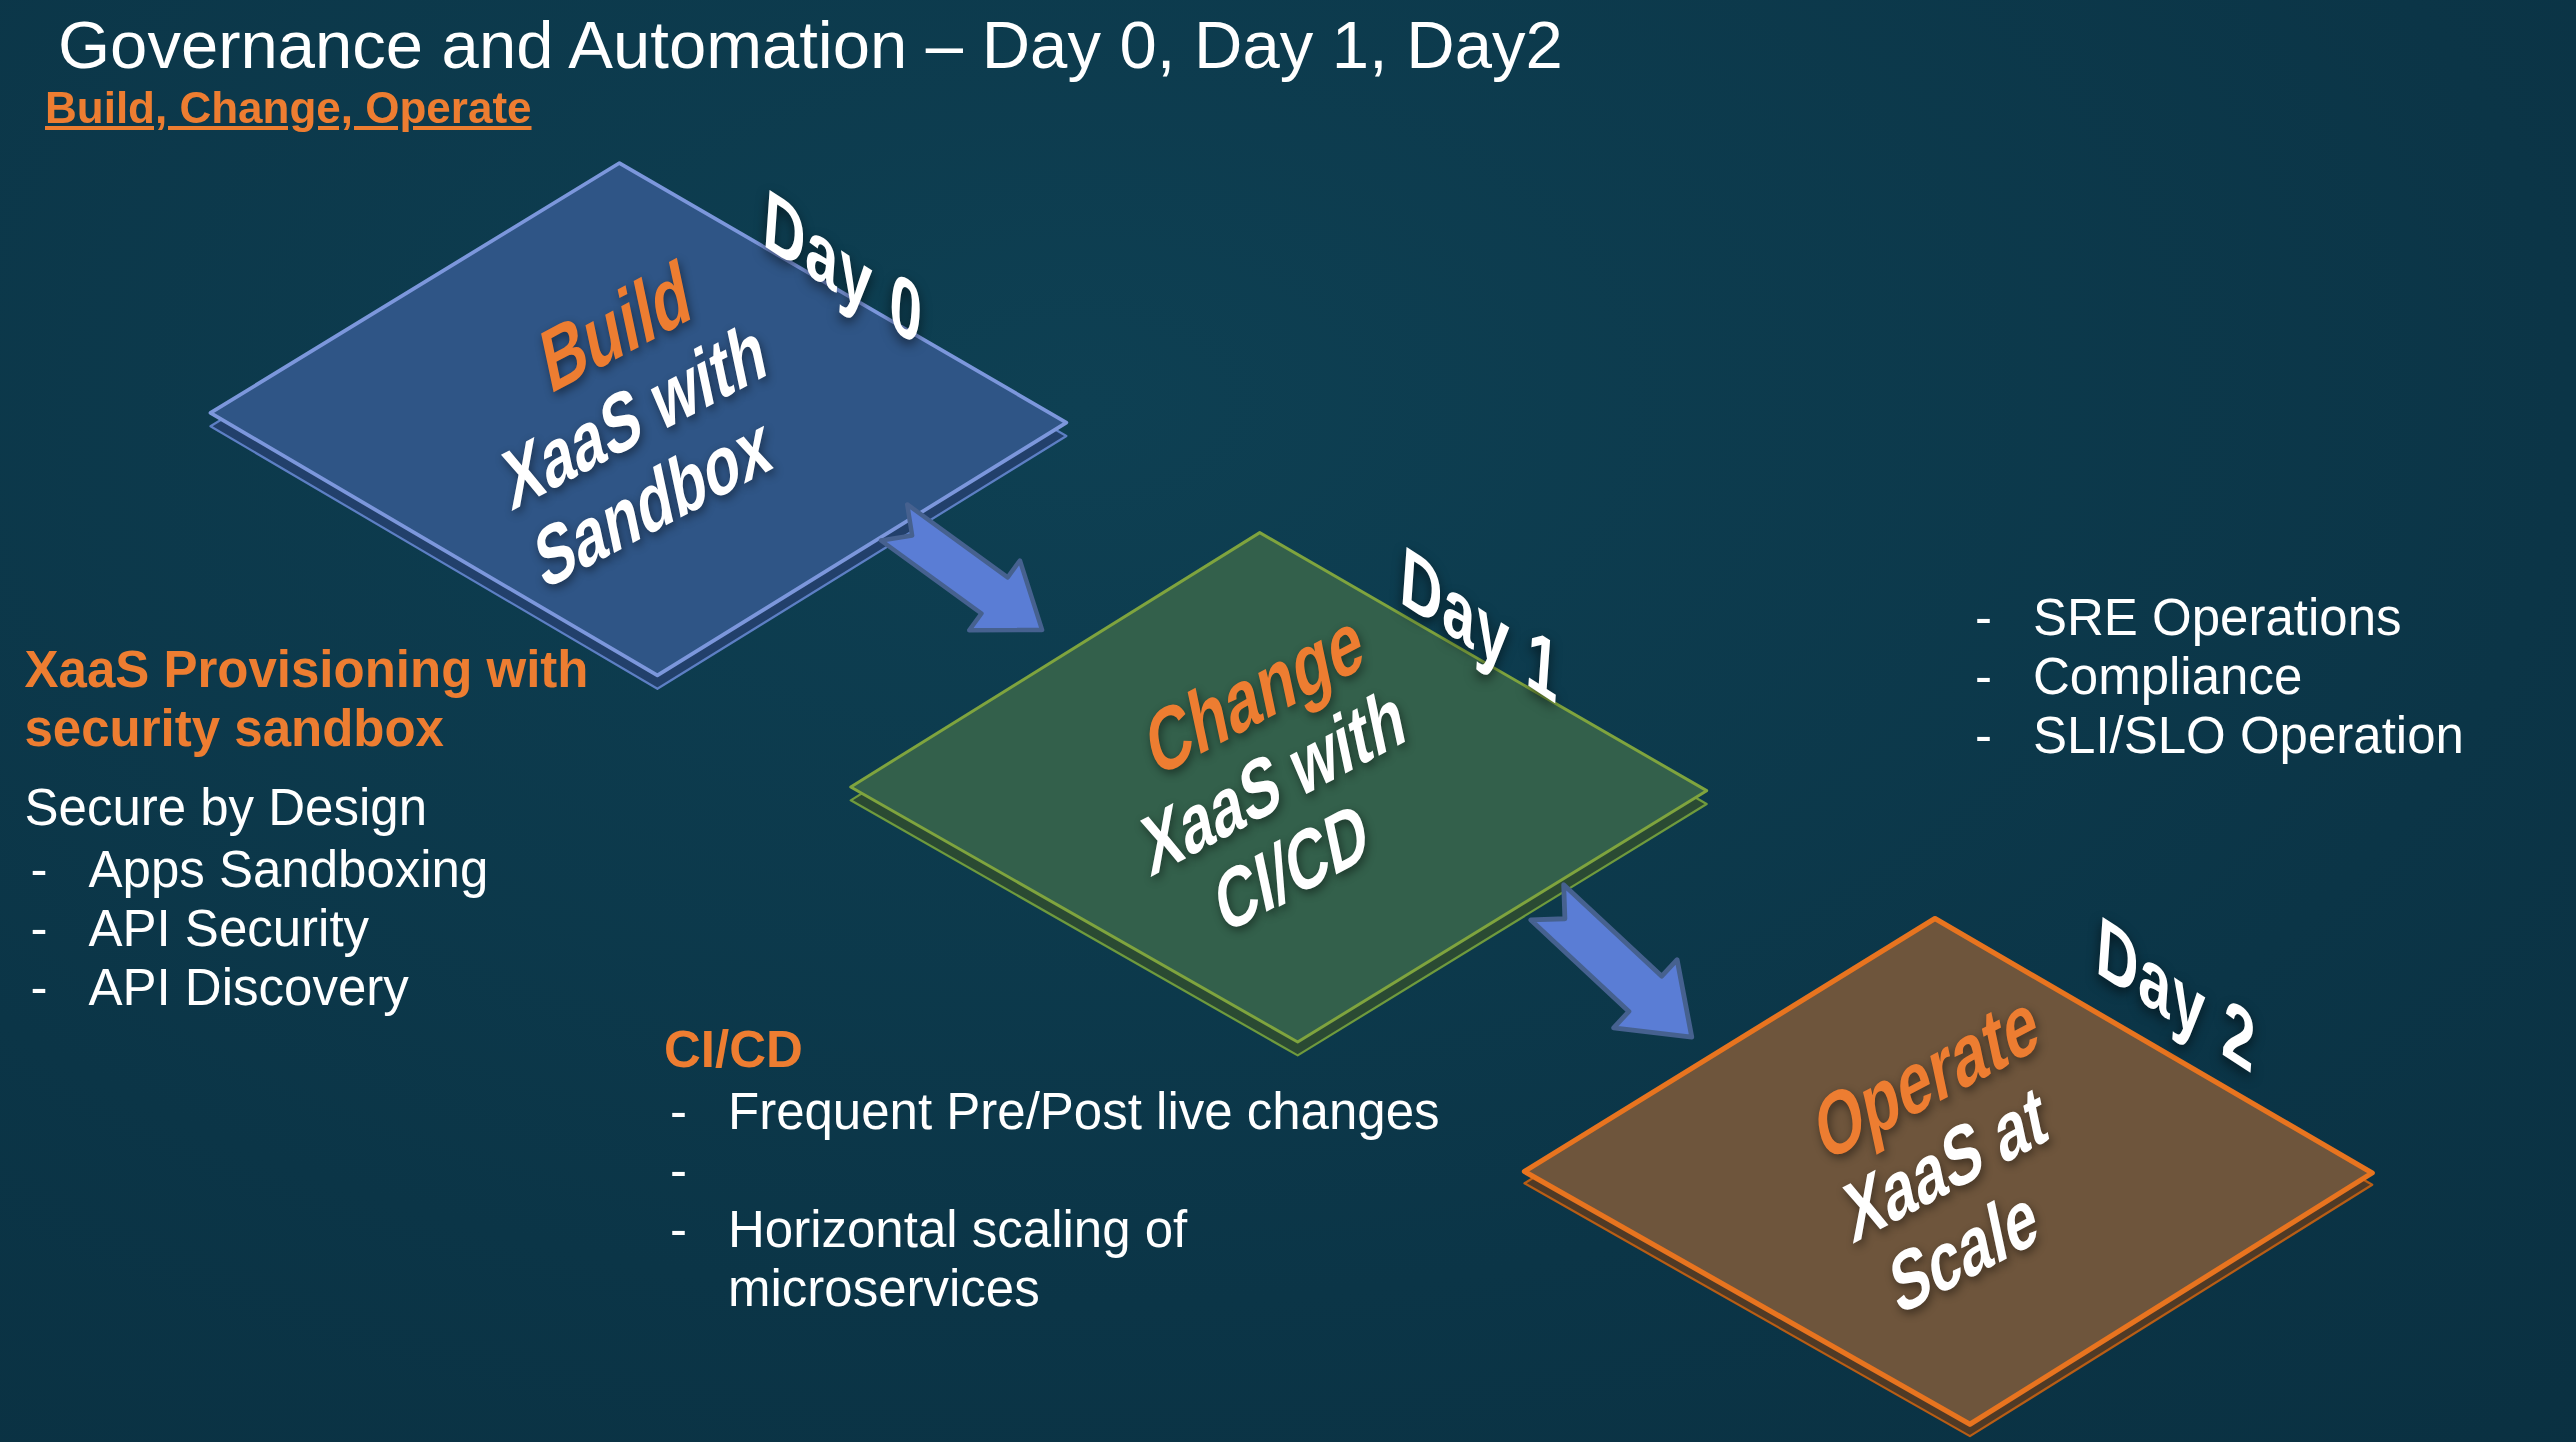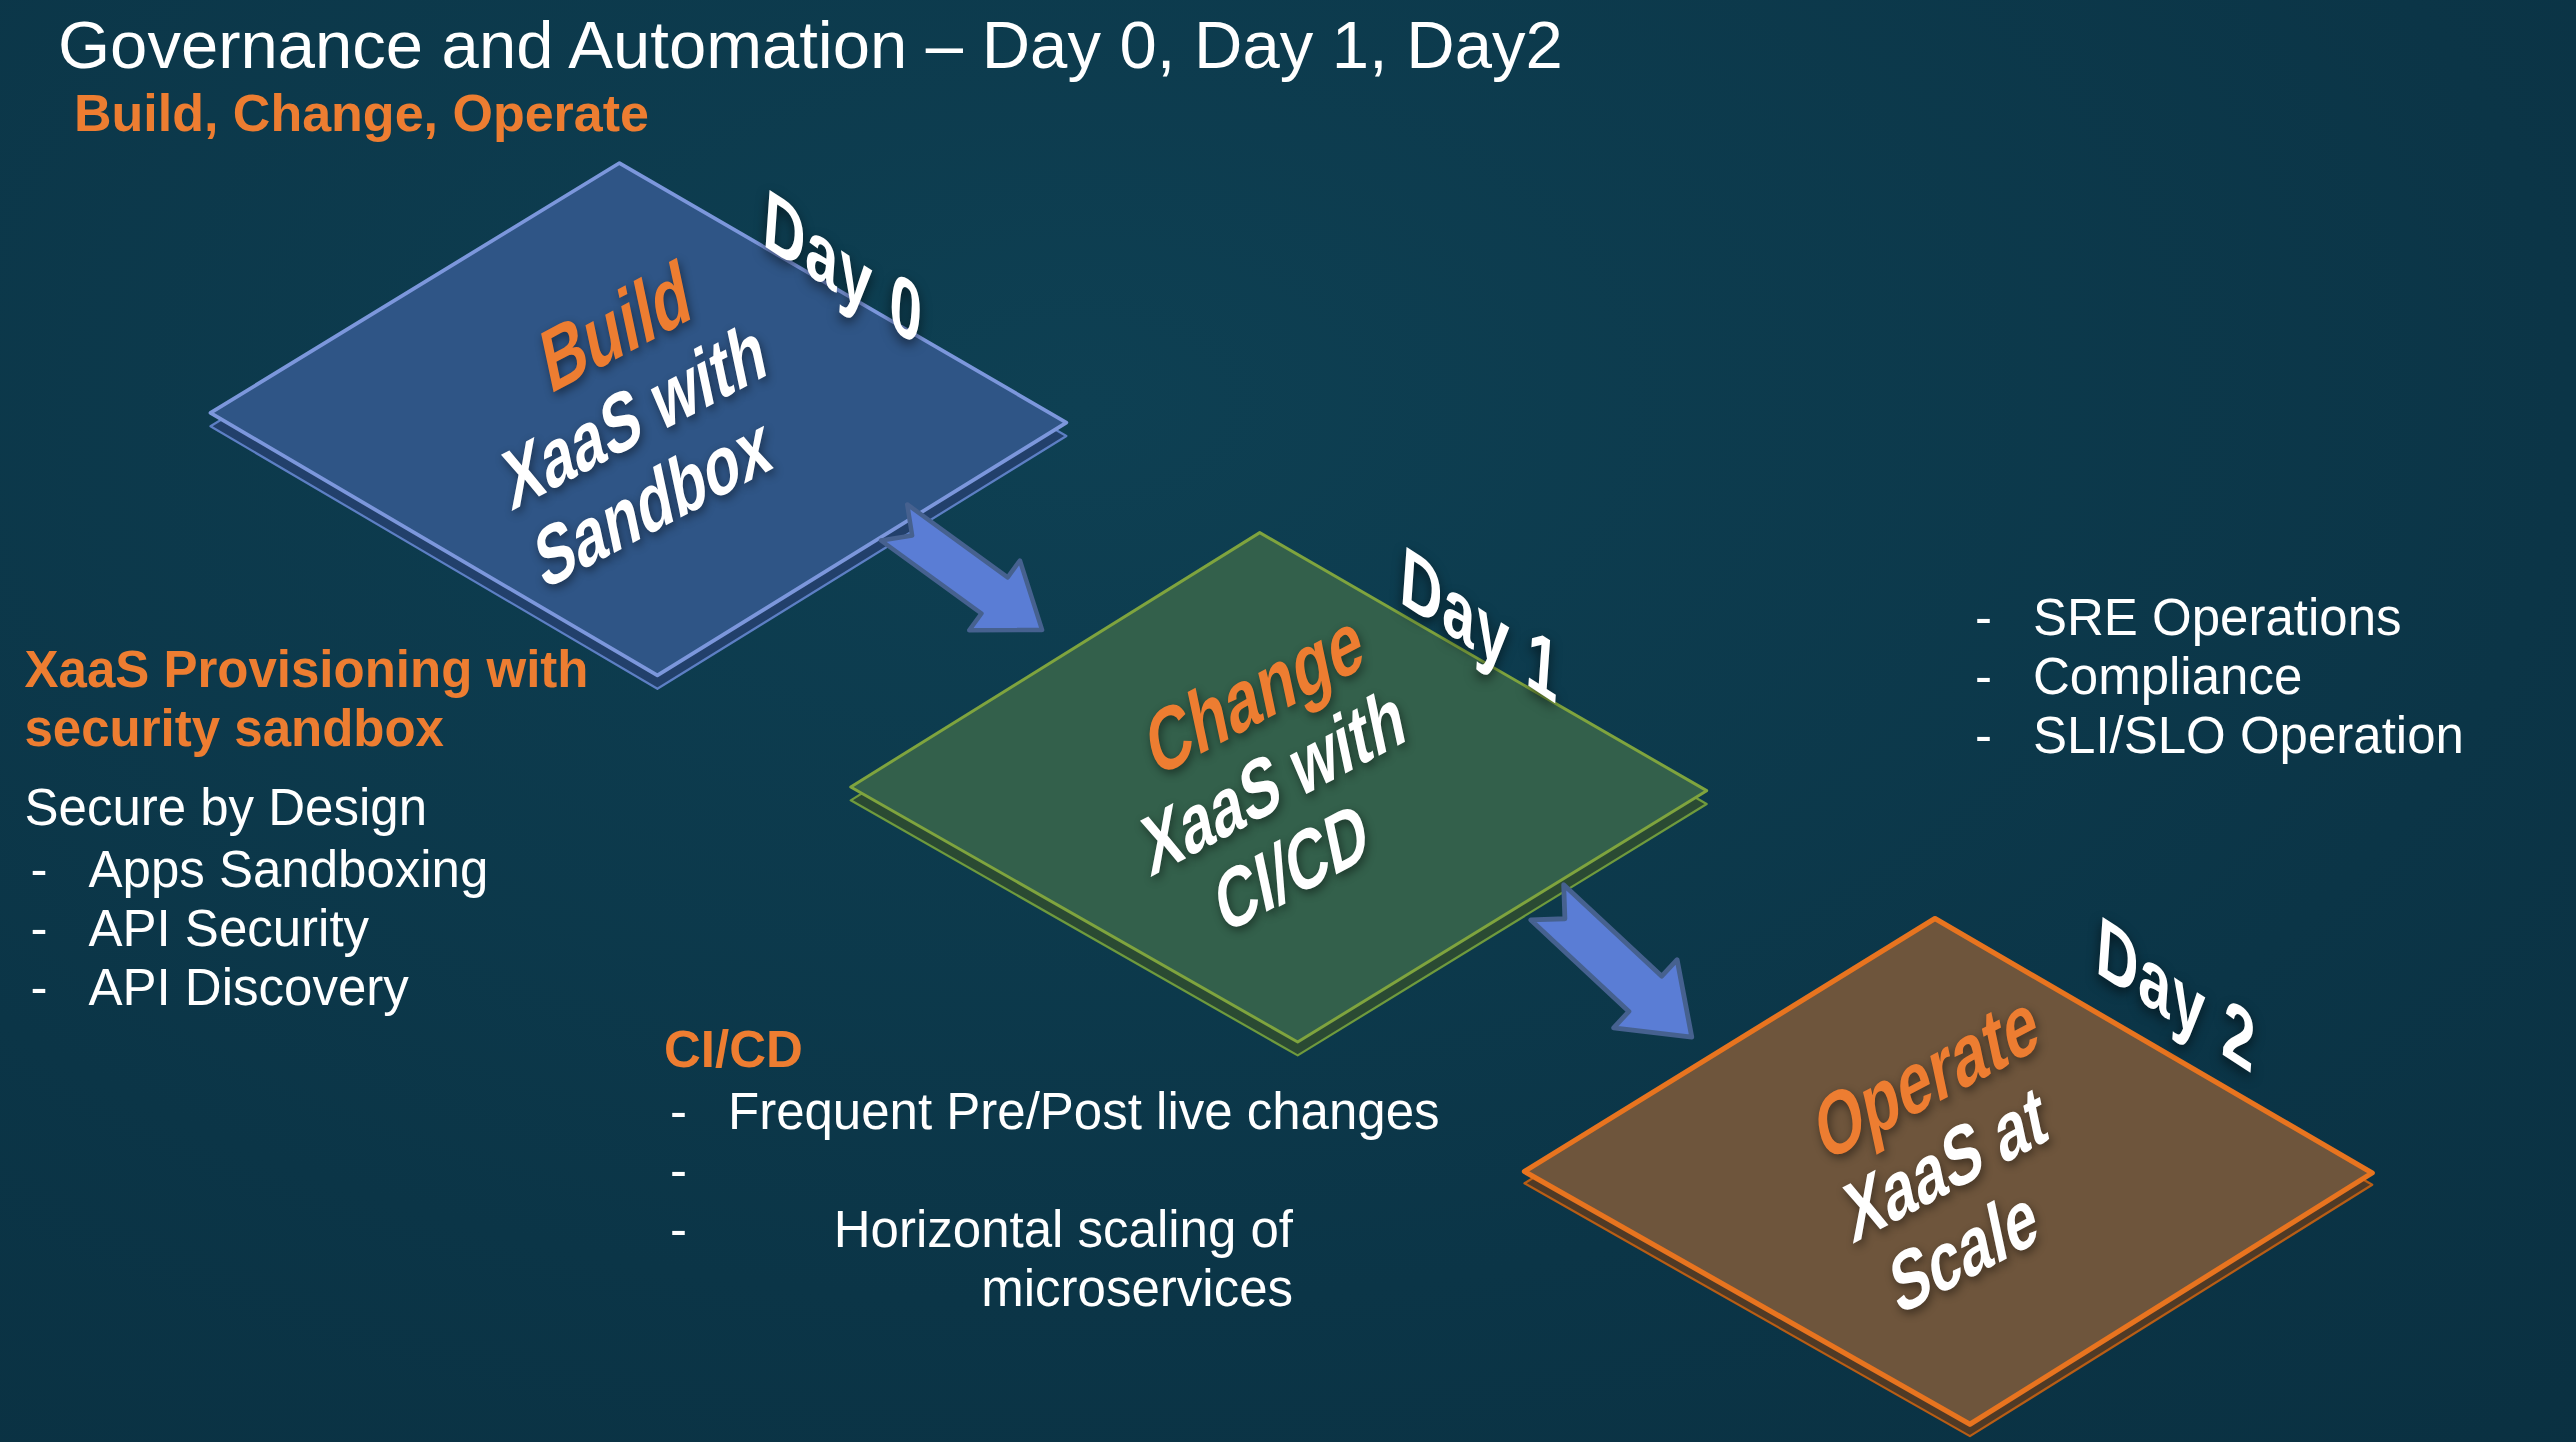--- a/index.html
+++ b/index.html
@@ -29,22 +29,22 @@
   .side.blue{fill:var(--build-side);stroke:var(--build-side-stroke);stroke-width:3px;}
   .side.green{fill:var(--change-side);stroke:var(--change-side-stroke);stroke-width:3px;}
   .side.brown{fill:var(--operate-side);stroke:var(--operate-side-stroke);stroke-width:3px;}
   .arrow{fill:var(--arrow-fill);stroke:var(--arrow-stroke);stroke-width:6px;stroke-linejoin:round;}
 
   .title{
     position:absolute;left:58px;top:6px;
     font-size:67px;font-weight:normal;letter-spacing:0px;white-space:nowrap;
   }
   .subtitle{
-    position:absolute;left:74px;top:83px;
-    font-size:52px;font-weight:bold;color:var(--accent-orange);white-space:nowrap;
+    position:absolute;left:45px;top:83px;
+    font-size:44px;font-weight:bold;color:var(--accent-orange);white-space:nowrap;text-decoration:underline;
   }
 
   .day-label{
     position:absolute;font-size:77px;font-weight:bold;color:var(--text-white);
     transform-origin:left top;
     transform:rotate(4deg) skewY(29deg) scaleX(0.78) scaleY(1.08);
     letter-spacing:1.5px;white-space:nowrap;
     text-shadow:0 4.5px 12px rgba(0,0,0,.55);
   }
   #day0{left:767px;top:168px;}
@@ -61,21 +61,21 @@
   #lbl-operate{left:1945px;top:1162px;}
   .diamond-label .kw{font-size:74px;font-weight:bold;color:var(--accent-orange);}
   .diamond-label .ln{font-size:70px;font-weight:bold;color:var(--text-white);}
 
   .note{position:absolute;font-size:51px;line-height:59px;}
   .note .note-heading{color:var(--accent-orange);font-weight:bold;white-space:nowrap;}
   .note .note-line{white-space:nowrap;margin-top:20px;}
   .note ul{list-style:none;margin-top:3px;}
   .note li{display:flex;align-items:flex-start;}
   .note .dash{flex:0 0 64px;padding-left:6px;}
-  .note .btext{white-space:nowrap;text-align:right;}
+  .note .btext{white-space:nowrap;}
   .note li.wrap .btext{white-space:normal;max-width:565px;}
   #note-infra{left:24.5px;top:640px;}
   #note-cicd{left:664px;top:1020px;}
   #note-opgov{left:1969px;top:585px;}
 </style>
 </head>
 <body>
 
 <div class="slide">
 

